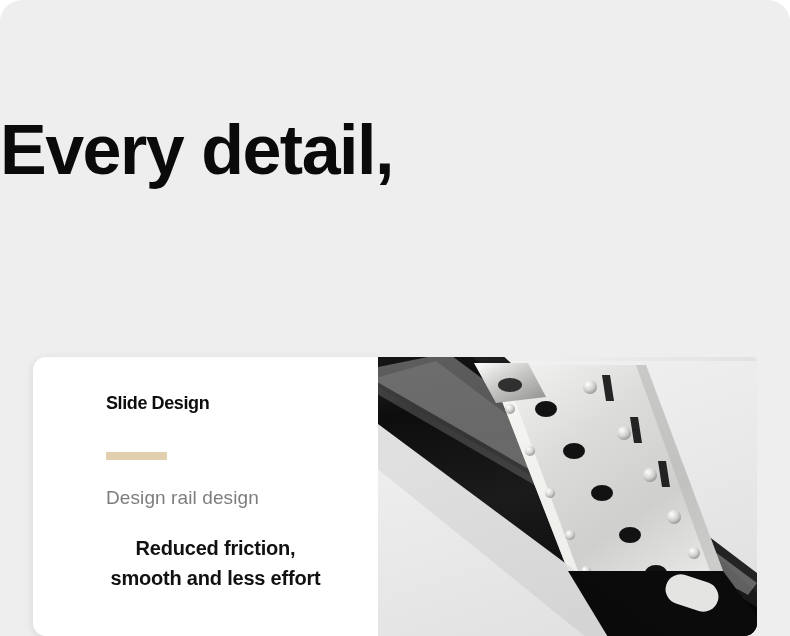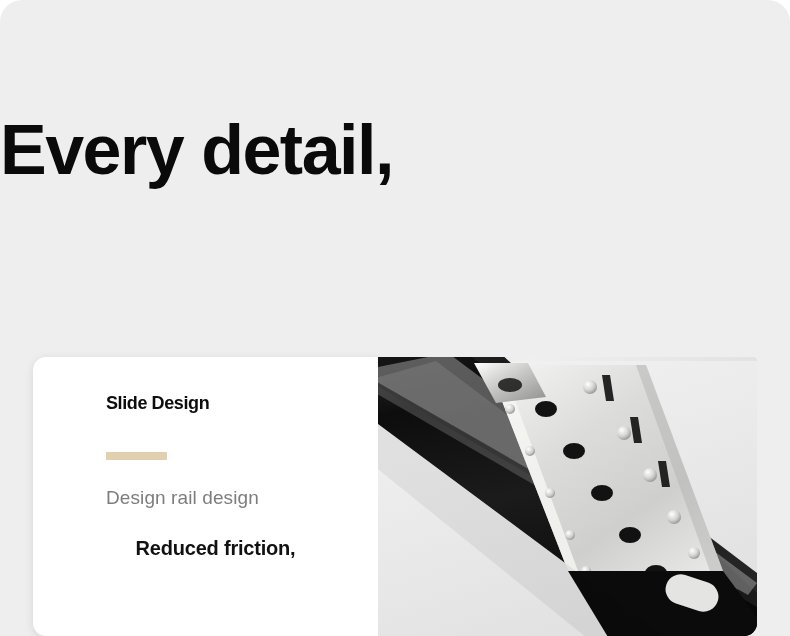--- a/index.html
+++ b/index.html
@@ -155,20 +155,21 @@
     <div id="info-card">
 
       <div id="card-title">Slide Design</div>
 
       <div id="accent-bar"></div>
 
       <div id="card-subtitle">Design rail design</div>
 
       <div id="card-benefit">
         <span class="benefit-line">Reduced friction,</span>
+        <span class="benefit-line">smooth and less effort</span>
       </div>
     </div>
 
     <div id="photo-panel">
       <svg viewBox="0 0 379 279" preserveAspectRatio="xMidYMid slice">
         <defs>
           <linearGradient id="bgGrad" x1="0" y1="0" x2="0.45" y2="1">
             <stop offset="0%" stop-color="#f4f3f3"></stop>
             <stop offset="55%" stop-color="#ebeaea"></stop>
             <stop offset="100%" stop-color="#e3e2e2"></stop>

